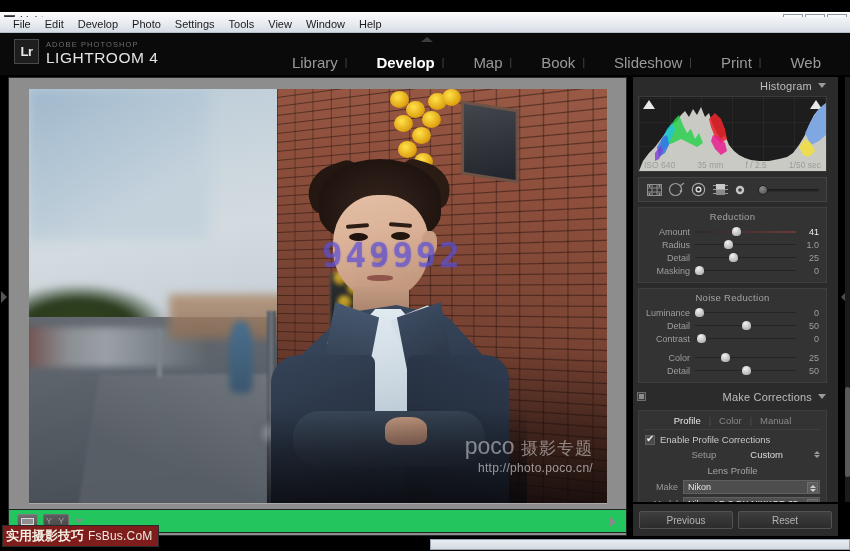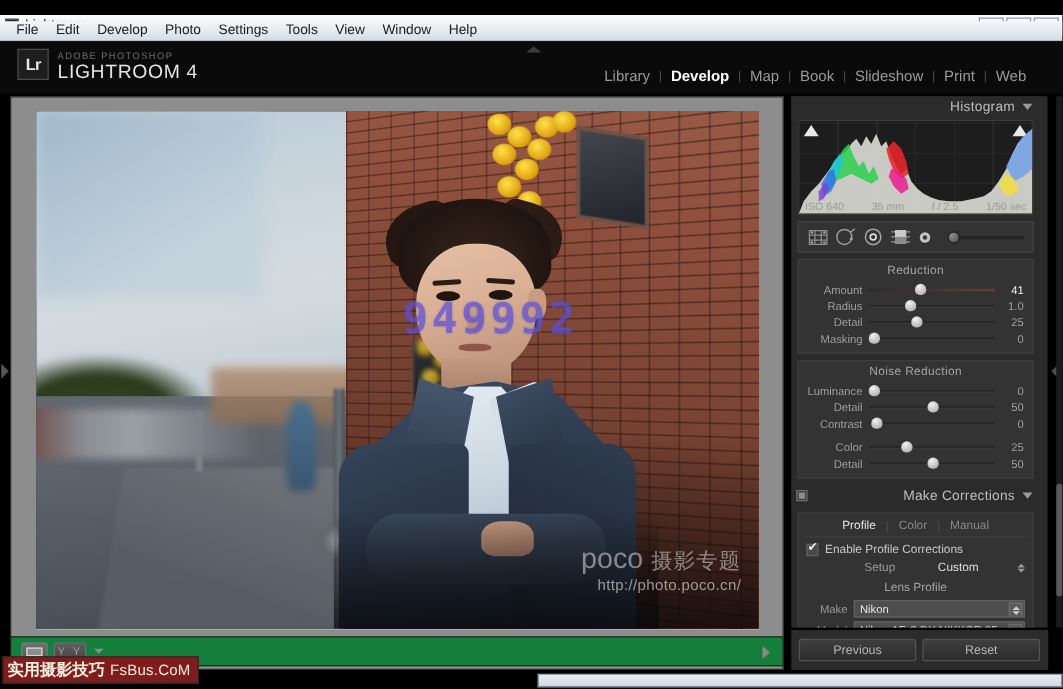--- a/index.html
+++ b/index.html
@@ -65,21 +65,21 @@
   .id-big {
     font-size:15.5px; color:#e4e4e4; letter-spacing:0.5px; line-height:17px;
     font-weight:300;
   }
 
   .modules {
     position:absolute; right:22px; top:54px;
     display:flex; align-items:center;
   }
   .modules .m {
-    font-size:12px; color:#9a9a9a; padding:0 7px; white-space:nowrap;
+    font-size:15px; color:#9a9a9a; padding:0 7px; white-space:nowrap;margin-left:22px;
   }
   .modules .m.active { color:#fff; font-weight:bold; }
   .modules .sep { color:#4c4c4c; font-size:10px; }
   .tri-up {
     position:absolute; left:421px; top:37px;
     width:0; height:0; border-left:6px solid transparent;
     border-right:6px solid transparent; border-bottom:5px solid #3c3c3c;
   }
 
   
@@ -324,21 +324,21 @@
   }
 
   .canvas-frame-line {
     position:absolute; left:20px; top:425px; width:578px; height:1px;
     background:rgba(255,255,255,.25);
   }
 
   
   .cvtoolbar {
     position:absolute; left:8px; top:509px; width:619px; height:24px;
-    background:#15803d; border:1px solid #222;
+    background:#22c55e; border:1px solid #222;
     display:flex; align-items:center; padding:0 8px;
   }
   .tb-btn {
     width:21px; height:14px; background:linear-gradient(#6f6f6f,#555);
     border:1px solid #7e7e7e; border-radius:2px; margin-right:5px;
     display:flex; align-items:center; justify-content:center;
   }
   .tb-btn .inner {
     width:13px; height:7px; border:1px solid #d8d8d8; background:#8e8e8e;
   }

